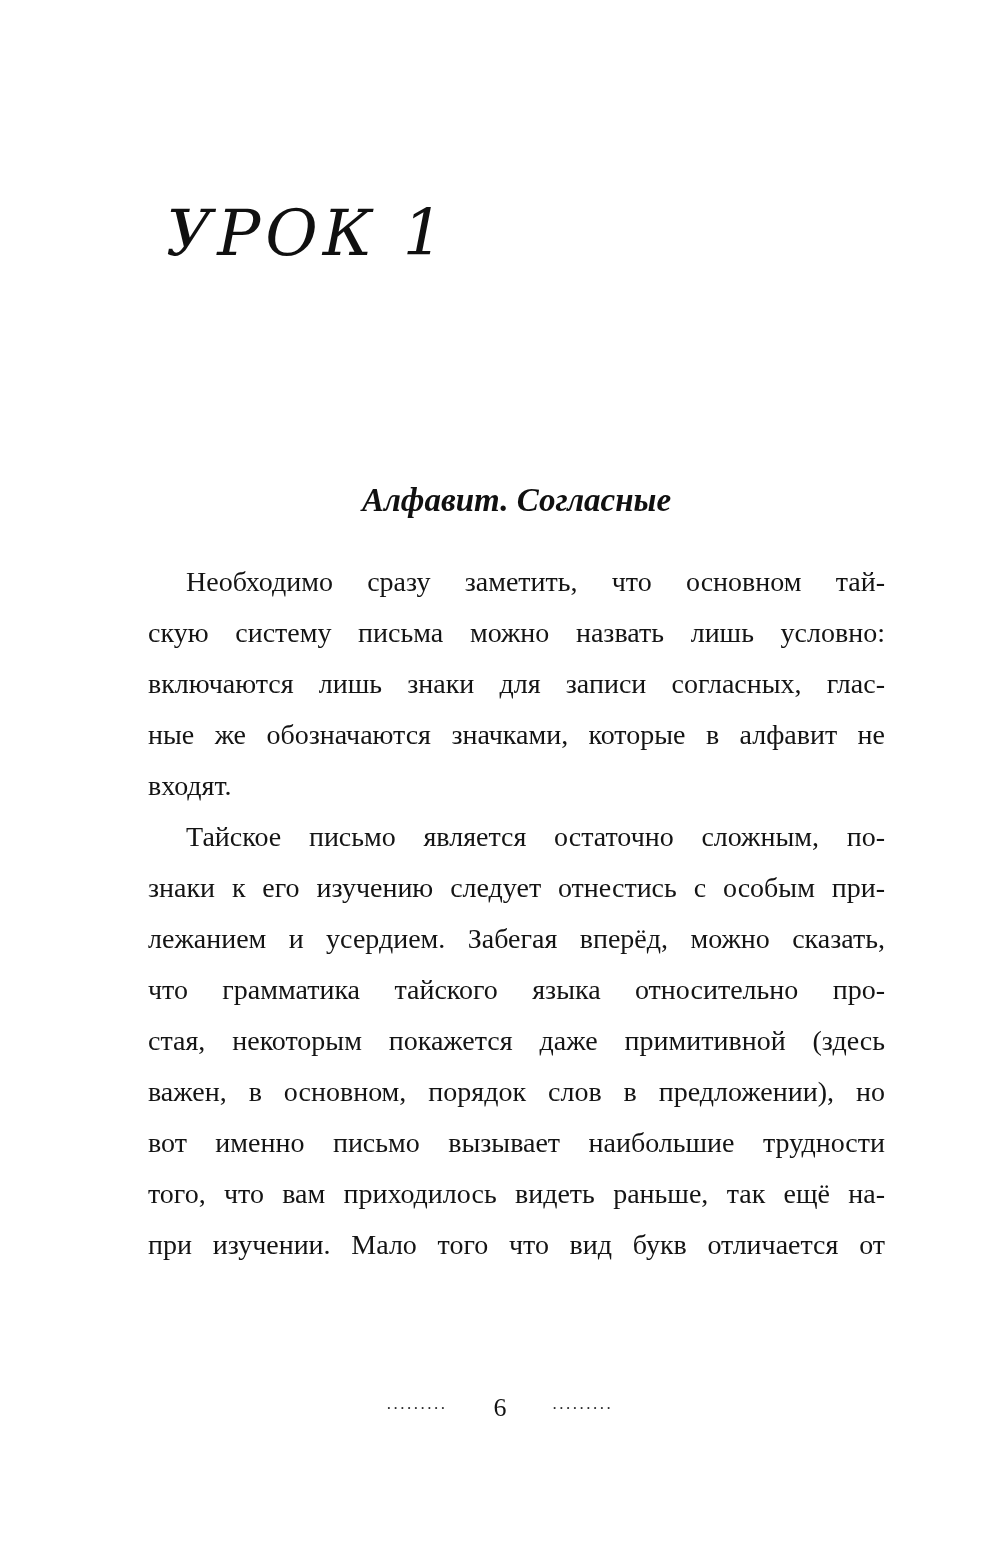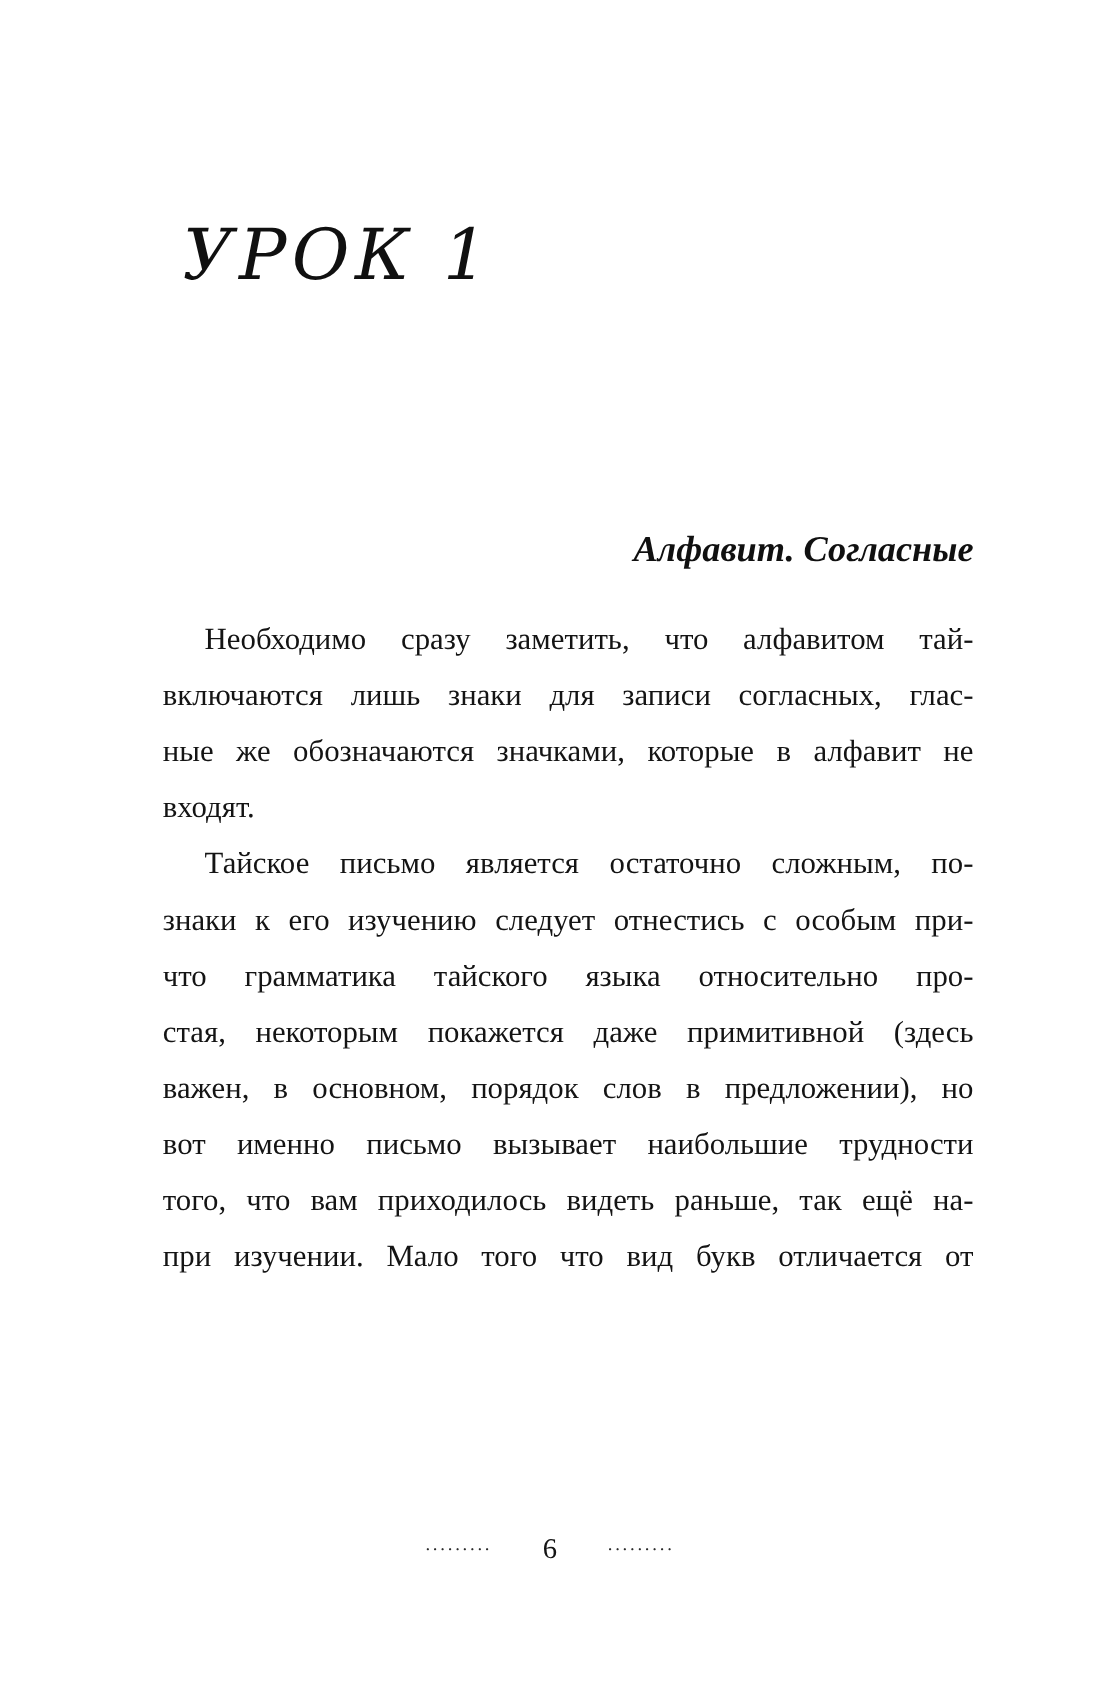--- a/index.html
+++ b/index.html
@@ -24,21 +24,21 @@
     font-style: italic;
     font-size: 64px;
     letter-spacing: 5px;
     color: #101010;
   }
   .section-heading {
     position: absolute;
     top: 482px;
     left: 148px;
     width: 737px;
-    text-align: right;
+    text-align: center;
     font-style: italic;
     font-weight: bold;
     font-size: 33px;
     color: #101010;
   }
   .body-text {
     position: absolute;
     top: 556px;
     left: 148px;
     width: 737px;
@@ -82,27 +82,29 @@
 </head>
 <body>
 
 <div class="page">
 
   <div class="lesson-title">УРОК 1</div>
 
   <div class="section-heading">Алфавит. Согласные</div>
 
   <div class="body-text">
-    <div class="line indent">Необходимо сразу заметить, что алфавитом тай-</div>
+    <div class="line indent">Необходимо сразу заметить, что основном тай-</div>
+    <div class="line">скую систему письма можно назвать лишь условно:</div>
     <div class="line">включаются лишь знаки для записи согласных, глас-</div>
     <div class="line">ные же обозначаются значками, которые в алфавит не</div>
     <div class="line no-just">входят.</div>
 
     <div class="line indent">Тайское письмо является остаточно сложным, по-</div>
     <div class="line">знаки к его изучению следует отнестись с особым при-</div>
+    <div class="line">лежанием и усердием. Забегая вперёд, можно сказать,</div>
     <div class="line">что грамматика тайского языка относительно про-</div>
     <div class="line">стая, некоторым покажется даже примитивной (здесь</div>
     <div class="line">важен, в основном, порядок слов в предложении), но</div>
     <div class="line">вот именно письмо вызывает наибольшие трудности</div>
     <div class="line">того, что вам приходилось видеть раньше, так ещё на-</div>
     <div class="line">при изучении. Мало того что вид букв отличается от</div>
   </div>
 
   <div class="footer">
     <span class="dots">.........</span>

